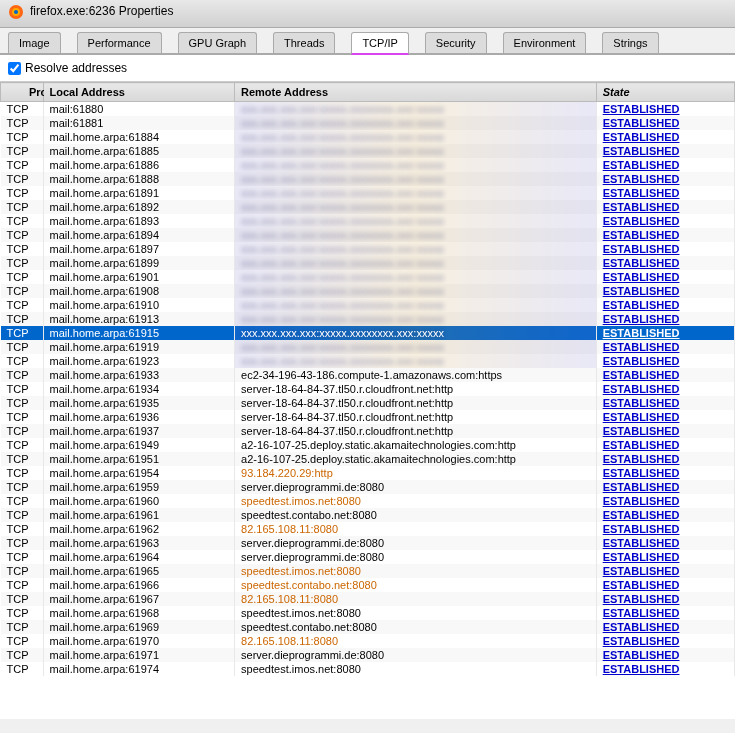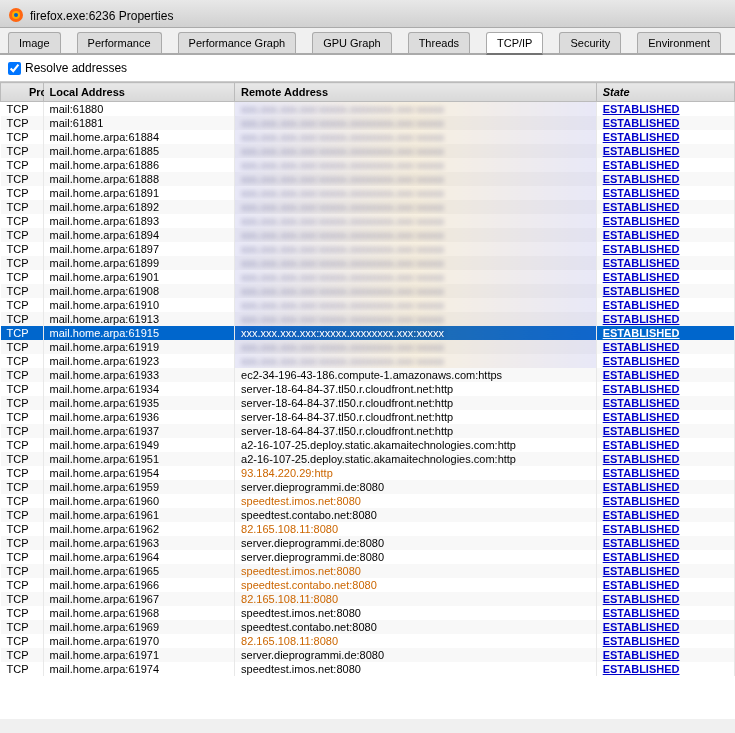--- a/index.html
+++ b/index.html
@@ -9,21 +9,21 @@
       background: #f0f0f0;
       width: 735px;
       height: 733px;
       overflow: hidden;
     }
     .title-bar {
       background: linear-gradient(to bottom, #e8e8e8, #d0d0d0);
       border-bottom: 1px solid #aaa;
       padding: 4px 8px;
       display: flex;
-      align-items: flex-end;
+      align-items: flex-start;
       gap: 6px;
       height: 28px;
     }
     .tab-bar {
       background: #f0f0f0;
       border-bottom: 2px solid #aaa;
       display: flex;
       align-items: flex-start;
       padding: 4px 8px 0 8px;
       gap: 16px;
@@ -34,21 +34,21 @@
       border-bottom: none;
       background: #dcdcdc;
       cursor: pointer;
       font-size: 11px;
       color: #000;
       border-radius: 3px 3px 0 0;
       white-space: nowrap;
     }
     .tab.active {
       background: #fff;
-      border-bottom: 2px solid #737373;
+      border-bottom: 2px solid #d946ef;
       margin-bottom: -2px;
       font-weight: normal;
       z-index: 1;
     }
     .toolbar {
       padding: 6px 8px;
       background: #fff;
       border-bottom: 1px solid #ccc;
     }
     .checkbox-row {
@@ -133,21 +133,20 @@
     <circle cx="8" cy="8" r="7" fill="#ff6611"></circle>
     <circle cx="8" cy="8" r="4" fill="#ffaa00"></circle>
     <circle cx="8" cy="8" r="2" fill="#0066cc"></circle>
   </svg>
   <span>firefox.exe:6236 Properties</span>
 </div>
 
 <div class="tab-bar">
   <div class="tab">Image</div>
   <div class="tab">Performance</div>
-  <div class="tab">Performance Graph</div>
   <div class="tab">GPU Graph</div>
   <div class="tab">Threads</div>
   <div class="tab active">TCP/IP</div>
   <div class="tab">Security</div>
   <div class="tab">Environment</div>
   <div class="tab">Strings</div>
 </div>
 
 <div class="toolbar">
   <div class="checkbox-row">

